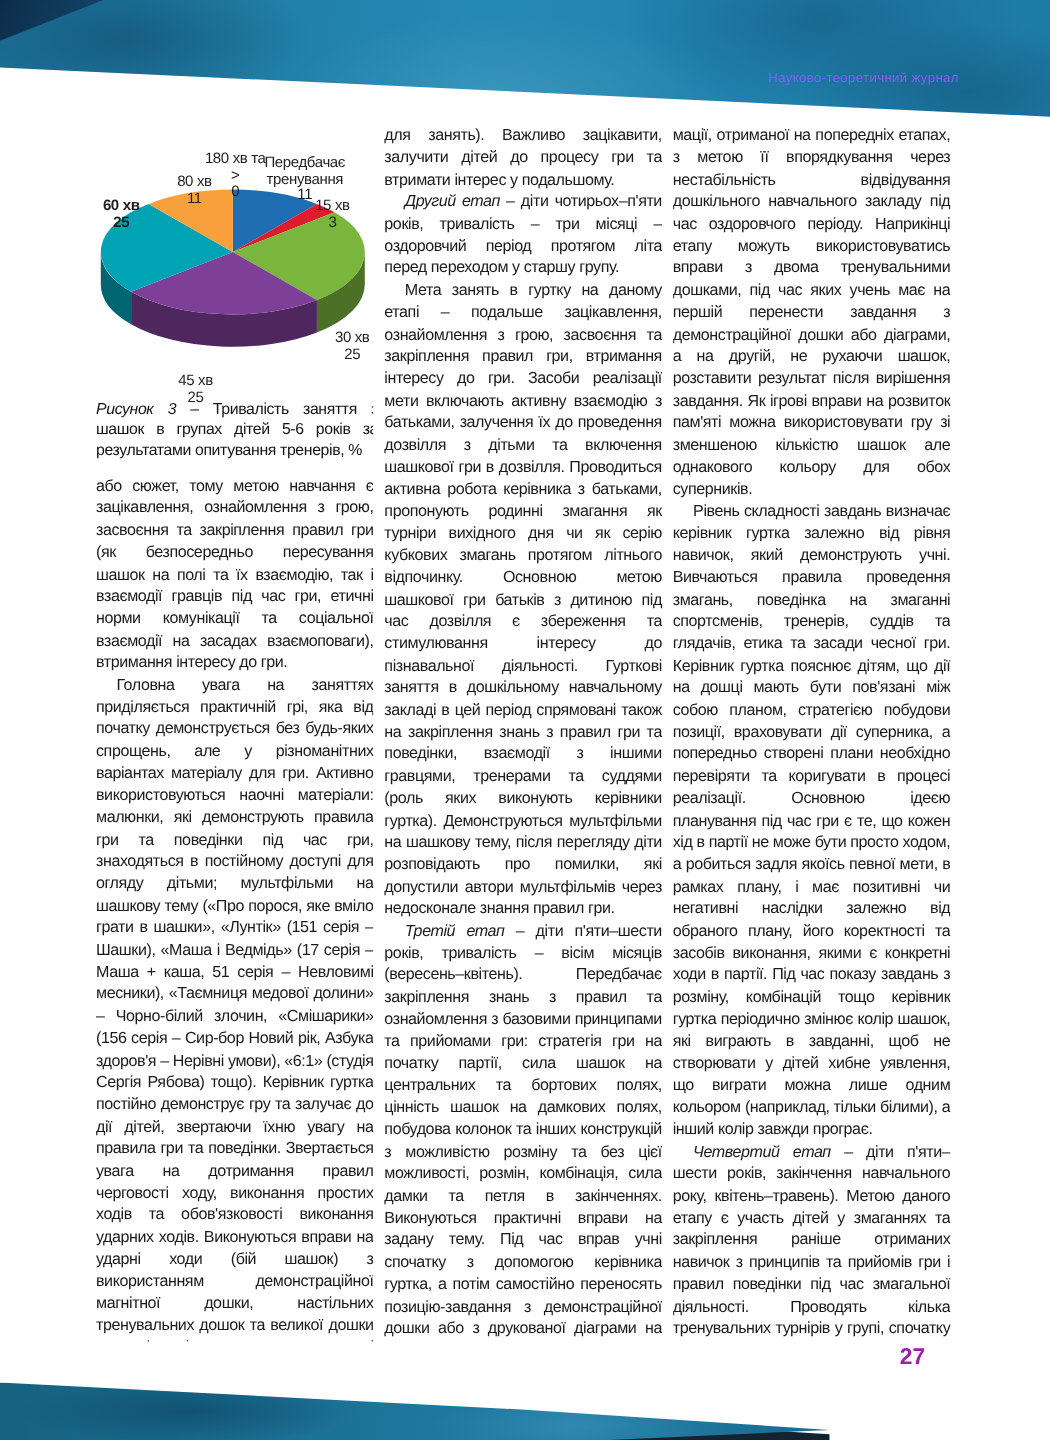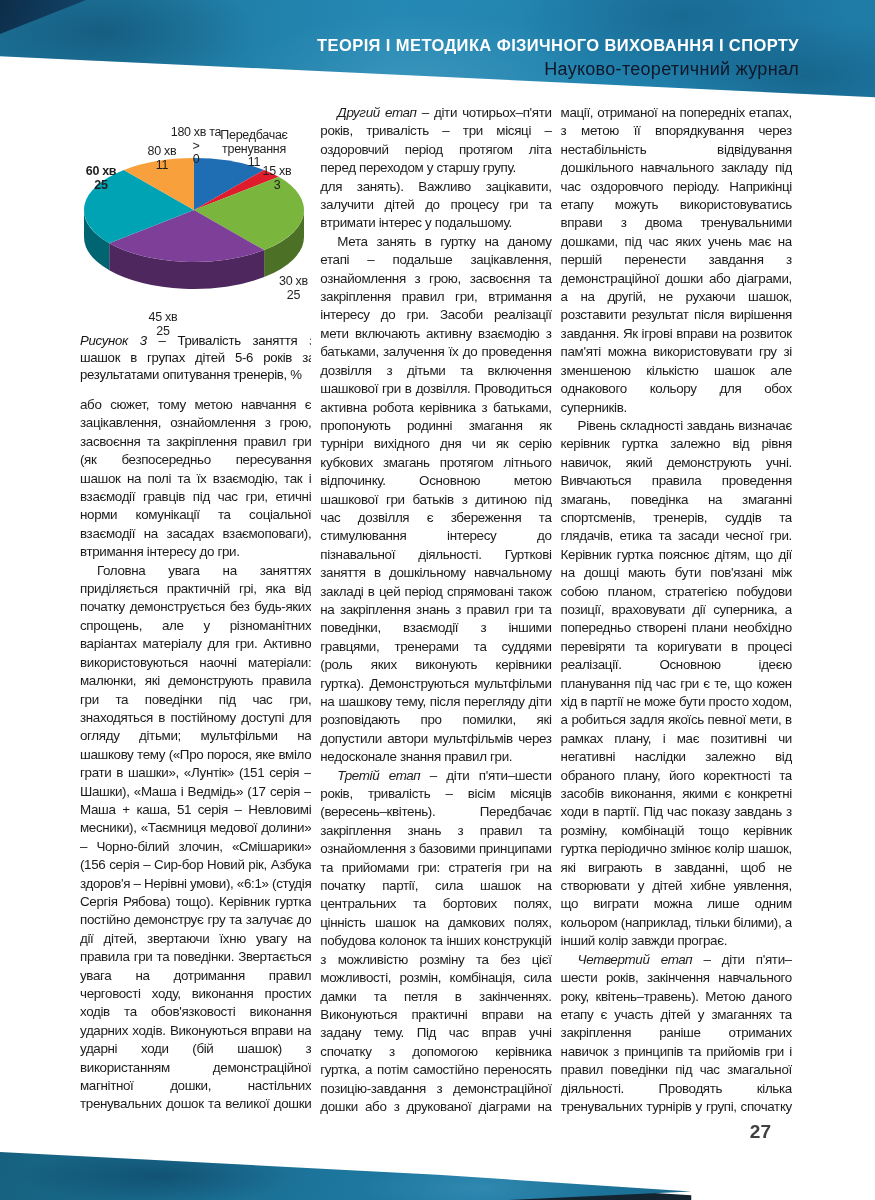--- a/index.html
+++ b/index.html
@@ -24,41 +24,41 @@
     clip-path:polygon(0 0,100% 0,0 100%);
     background:linear-gradient(115deg,#0c2d49,#14456b);
   }
   .header-title{
     position:absolute;top:36px;right:76px;
     color:#ffffff;font-size:16.5px;font-weight:bold;letter-spacing:.4px;
     text-align:right;white-space:nowrap;
   }
   .header-subtitle{
     position:absolute;top:59px;right:76px;
-    color:#0f172a;font-size:18px;letter-spacing:.3px;
+    color:#8b5cf6;font-size:11px;letter-spacing:.3px;
     text-align:right;white-space:nowrap;
   }
   
   .footer{position:absolute;left:0;bottom:0;width:875px;height:60px;}
   .footer-dark{
     position:absolute;inset:0;
     clip-path:polygon(0 26%,50% 66%,79% 92%,79% 100%,0 100%);
     background:#132430;
   }
   .footer-blue{
     position:absolute;inset:0;
     clip-path:polygon(0 20%,50% 58%,79% 86%,58% 100%,0 100%);
     background:
       radial-gradient(ellipse 200px 40px at 18% 60%,rgba(8,52,82,.45),transparent 70%),
       radial-gradient(ellipse 180px 36px at 55% 80%,rgba(255,255,255,.08),transparent 70%),
       linear-gradient(100deg,#16617f 0%,#1f7ea9 55%,#155a77 100%);
   }
   .page-number{
     position:absolute;top:1121px;right:104px;
-    color:#404040;font-size:19px;font-weight:bold;
+    color:#a21caf;font-size:19px;font-weight:bold;
   }
   
   .content{
     position:absolute;top:104px;left:80px;width:712px;height:1014px;
     display:flex;gap:9px;
   }
   .col{width:231.3px;height:1014px;overflow:hidden;text-align:justify;}
   .col p.para{
     margin:0;font-size:13.4px;line-height:18.4px;letter-spacing:-.35px;
   }
@@ -86,21 +86,20 @@
   }
   .caption em{margin-top:40px;}
 </style>
 </head>
 <body>
 
 <div class="page">
 
   <div class="header-band"></div>
   <div class="header-corner"></div>
-  <div class="header-title">ТЕОРІЯ І МЕТОДИКА ФІЗИЧНОГО ВИХОВАННЯ І СПОРТУ</div>
   <div class="header-subtitle">Науково-теоретичний журнал</div>
 
   <div class="content">
 
     <div class="col">
       <div class="figure">
         <div class="figure-chart">
           <svg id="pie-svg" width="235" height="220" viewBox="0 0 235 220">
               <path d="M224,106 A110,52 0 0 1 184.11663887235588,146.06668862434103 L184.11663887235588,173.06668862434103 A110,52 0 0 0 224,133 Z" fill="#4c7126"></path>
               <path d="M184.11663887235588,146.06668862434103 A110,52 0 0 1 29.243543294663198,139.14604746693186 L29.243543294663198,166.14604746693186 A110,52 0 0 0 184.11663887235588,173.06668862434103 Z" fill="#4e275e"></path>
@@ -144,22 +143,22 @@
         <p class="caption"><em>Рисунок 3</em> <span>– Тривалість заняття з шашок в групах дітей 5-6 років за результатами опитування тренерів, %</span></p>
       </div>
       <div>
           <p class="para">або сюжет, тому метою навчання є зацікавлення, ознайомлення з грою, засвоєння та закріплення правил гри (як безпосередньо пересування шашок на полі та їх взаємодію, так і взаємодії гравців під час гри, етичні норми комунікації та соціальної взаємодії на засадах взаємоповаги), втримання інтересу до гри.</p>
           <p class="para indent">Головна увага на заняттях приділяється практичній грі, яка від початку демонструється без будь-яких спрощень, але у різноманітних варіантах матеріалу для гри. Активно використовуються наочні матеріали: малюнки, які демонструють правила гри та поведінки під час гри, знаходяться в постійному доступі для огляду дітьми; мультфільми на шашкову тему («Про порося, яке вміло грати в шашки», «Лунтік» (151 серія – Шашки), «Маша і Ведмідь» (17 серія – Маша + каша, 51 серія – Невловимі месники), «Таємниця медової долини» – Чорно-білий злочин, «Смішарики» (156 серія – Сир-бор Новий рік, Азбука здоров'я – Нерівні умови), «6:1» (студія Сергія Рябова) тощо). Керівник гуртка постійно демонструє гру та залучає до дії дітей, звертаючи їхню увагу на правила гри та поведінки. Звертається увага на дотримання правил черговості ходу, виконання простих ходів та обов'язковості виконання ударних ходів. Виконуються вправи на ударні ходи (бій шашок) з використанням демонстраційної магнітної дошки, настільних тренувальних дошок та великої дошки на асфальті чи килимка у вигляді дошки на підлозі. Партії можуть починатись і після певної кількості ходів – перериватись на іншу роботу (або не бути закінченими через обмеженість часу</p>
         </div>
     </div>
 
     <div class="col">
       <div>
+          <p class="para">для занять). Важливо зацікавити, залучити дітей до процесу гри та втримати інтерес у подальшому.</p>
           <p class="para indent"><em>Другий етап</em> – діти чотирьох–п'яти років, тривалість – три місяці – оздоровчий період протягом літа перед переходом у старшу групу.</p>
-          <p class="para">для занять). Важливо зацікавити, залучити дітей до процесу гри та втримати інтерес у подальшому.</p>
           <p class="para indent">Мета занять в гуртку на даному етапі – подальше зацікавлення, ознайомлення з грою, засвоєння та закріплення правил гри, втримання інтересу до гри. Засоби реалізації мети включають активну взаємодію з батьками, залучення їх до проведення дозвілля з дітьми та включення шашкової гри в дозвілля. Проводиться активна робота керівника з батьками, пропонують родинні змагання як турніри вихідного дня чи як серію кубкових змагань протягом літнього відпочинку. Основною метою шашкової гри батьків з дитиною під час дозвілля є збереження та стимулювання інтересу до пізнавальної діяльності. Гурткові заняття в дошкільному навчальному закладі в цей період спрямовані також на закріплення знань з правил гри та поведінки, взаємодії з іншими гравцями, тренерами та суддями (роль яких виконують керівники гуртка). Демонструються мультфільми на шашкову тему, після перегляду діти розповідають про помилки, які допустили автори мультфільмів через недосконале знання правил гри.</p>
           <p class="para indent"><em>Третій етап</em> – діти п'яти–шести років, тривалість – вісім місяців (вересень–квітень). Передбачає закріплення знань з правил та ознайомлення з базовими принципами та прийомами гри: стратегія гри на початку партії, сила шашок на центральних та бортових полях, цінність шашок на дамкових полях, побудова колонок та інших конструкцій з можливістю розміну та без цієї можливості, розмін, комбінація, сила дамки та петля в закінченнях. Виконуються практичні вправи на задану тему. Під час вправ учні спочатку з допомогою керівника гуртка, а потім самостійно переносять позицію-завдання з демонстраційної дошки або з друкованої діаграми на власну тренувальну дошку. Вивчаються нотація та правила запису ходів та партії, діти за завданням керівника гуртка називають поле або хід за нотацією.</p>
         </div>
     </div>
 
     <div class="col">
       <div>
           <p class="para">мації, отриманої на попередніх етапах, з метою її впорядкування через нестабільність відвідування дошкільного навчального закладу під час оздоровчого періоду. Наприкінці етапу можуть використовуватись вправи з двома тренувальними дошками, під час яких учень має на першій перенести завдання з демонстраційної дошки або діаграми, а на другій, не рухаючи шашок, розставити результат після вирішення завдання. Як ігрові вправи на розвиток пам'яті можна використовувати гру зі зменшеною кількістю шашок але однакового кольору для обох суперників.</p>
           <p class="para indent">Рівень складності завдань визначає керівник гуртка залежно від рівня навичок, який демонструють учні. Вивчаються правила проведення змагань, поведінка на змаганні спортсменів, тренерів, суддів та глядачів, етика та засади чесної гри. Керівник гуртка пояснює дітям, що дії на дошці мають бути пов'язані між собою планом, стратегією побудови позиції, враховувати дії суперника, а попередньо створені плани необхідно перевіряти та коригувати в процесі реалізації. Основною ідеєю планування під час гри є те, що кожен хід в партії не може бути просто ходом, а робиться задля якоїсь певної мети, в рамках плану, і має позитивні чи негативні наслідки залежно від обраного плану, його коректності та засобів виконання, якими є конкретні ходи в партії. Під час показу завдань з розміну, комбінацій тощо керівник гуртка періодично змінює колір шашок, які виграють в завданні, щоб не створювати у дітей хибне уявлення, що виграти можна лише одним кольором (наприклад, тільки білими), а інший колір завжди програє.</p>
           <p class="para indent"><em>Четвертий етап</em> – діти п'яти–шести років, закінчення навчального року, квітень–травень). Метою даного етапу є участь дітей у змаганнях та закріплення раніше отриманих навичок з принципів та прийомів гри і правил поведінки під час змагальної діяльності. Проводять кілька тренувальних турнірів у групі, спочатку в межах часу, відведеного для гурткової роботи, з перенесенням партій на наступне гурткове заняття, потім фінальний турнір – у спеціально відведений час з грою всіх турів за один день. Тренувальні турніри використовують для ознайомлення з системою проведення змагань і шаш-</p>

